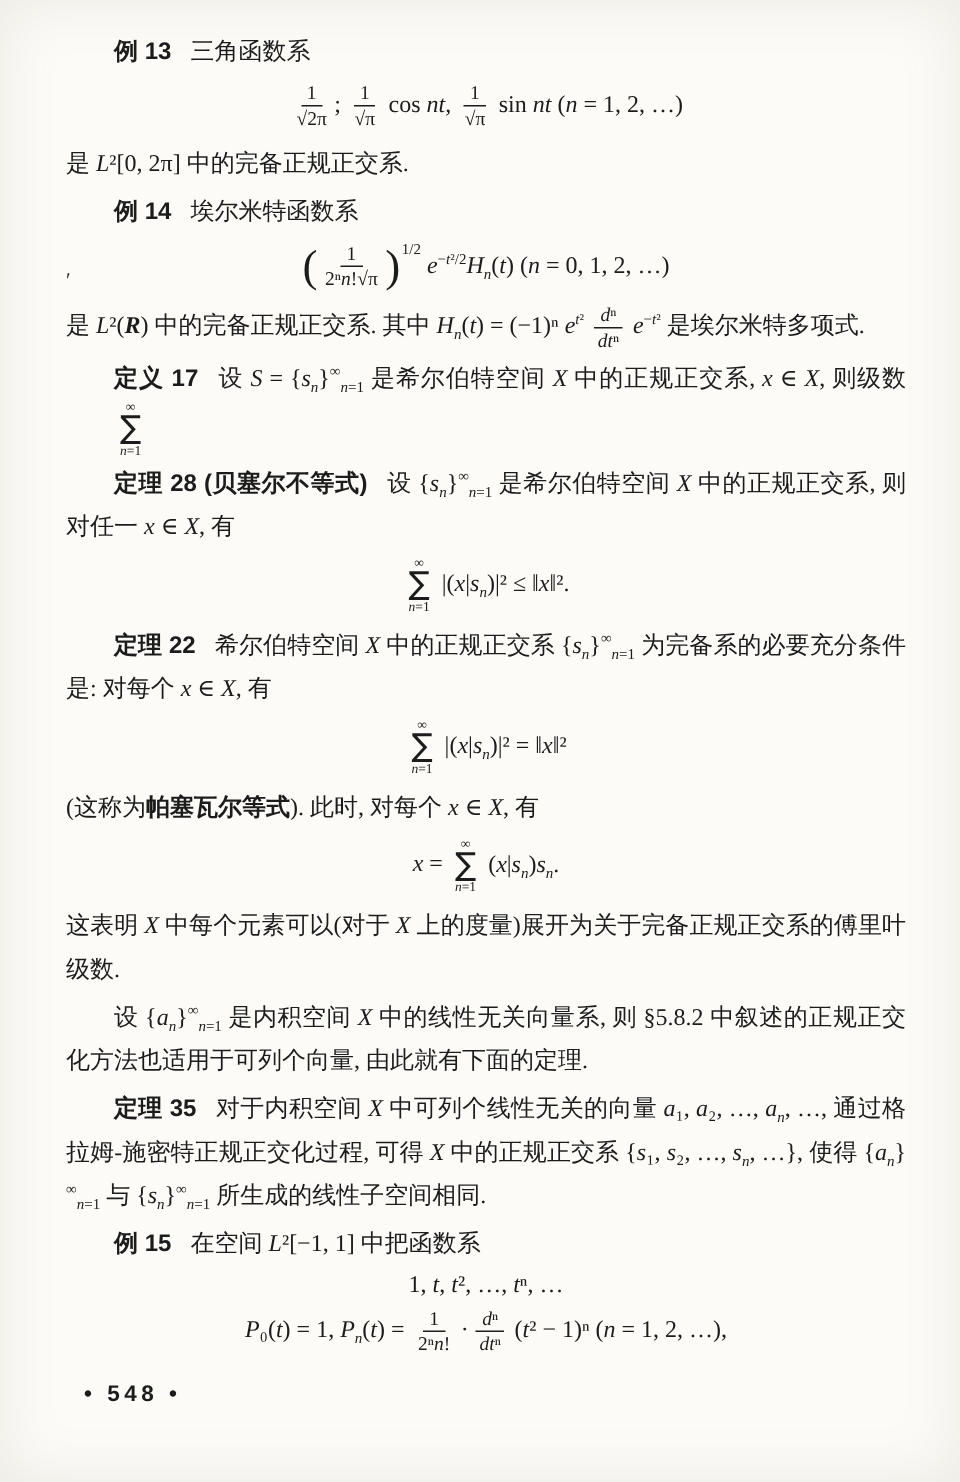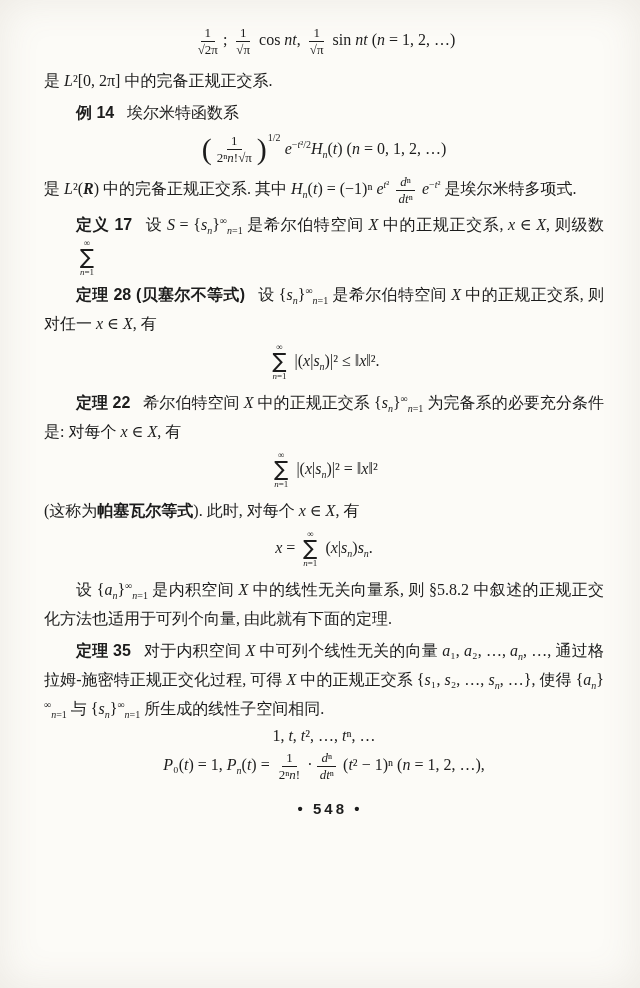--- a/index.html
+++ b/index.html
@@ -39,30 +39,32 @@
   .sum .sg{font-size:21px;line-height:.95;font-family:"DejaVu Sans",sans-serif;}
   .sum .st,.sum .sb{letter-spacing:0;}
   
   .bp{font-size:30px;font-weight:400;vertical-align:-5px;line-height:1;}
   .bpexp{font-size:10px;vertical-align:13px;margin-left:1px;}
   .dot{margin:0 2px;}
   .artifact{position:absolute;left:44px;top:180px;font-size:14px;color:#2a2a2a;}
   .pageno{
     margin:16px 0 0 12px;font-weight:700;font-size:15px;letter-spacing:3px;
     font-family:"Liberation Sans","DejaVu Sans",sans-serif;
-    text-align:center;
   }
 </style>
 </head>
 <body>
 
 <div class="page" style="background: rgb(252, 251, 247); color: rgb(28, 28, 28);">
   <span class="artifact">′</span>
   <div class="content">
 
+    <p class="para ind">
+      <span class="head">例 13</span><span>三角函数系</span>
+    </p>
 
     <div class="formula">
       <span class="frac">
           <span class="fn">1</span>
           <span class="fd">√2π</span>
         </span><span>;</span>
       <span class="frac">
           <span class="fn">1</span>
           <span class="fd">√π</span>
         </span>
@@ -130,27 +132,31 @@
     <p class="para"><span>(这称为<b>帕塞瓦尔等式</b>). 此时, 对每个 <i>x</i> ∈ <i>X</i>, 有</span></p>
 
     <div class="formula">
       <span><i>x</i> = </span><span class="sum">
           <span class="st">∞</span>
           <span class="sg">∑</span>
           <span class="sb"><i>n</i>=1</span>
         </span><span> (<i>x</i>|<i>s</i><sub><i>n</i></sub>)<i>s</i><sub><i>n</i></sub>.</span>
     </div>
 
+    <p class="para"><span>这表明 <i>X</i> 中每个元素可以(对于 <i>X</i> 上的度量)展开为关于完备正规正交系的傅里叶级数.</span></p>
 
     <p class="para ind"><span>设 {<i>a</i><sub><i>n</i></sub>}<sup>∞</sup><sub><i>n</i>=1</sub> 是内积空间 <i>X</i> 中的线性无关向量系, 则 §5.8.2 中叙述的正规正交化方法也适用于可列个向量, 由此就有下面的定理.</span></p>
 
     <p class="para ind">
       <span class="head">定理 35</span><span>对于内积空间 <i>X</i> 中可列个线性无关的向量 <i>a</i>₁, <i>a</i>₂, …, <i>a</i><sub><i>n</i></sub>, …, 通过格拉姆-施密特正规正交化过程, 可得 <i>X</i> 中的正规正交系 {<i>s</i>₁, <i>s</i>₂, …, <i>s</i><sub><i>n</i></sub>, …}, 使得 {<i>a</i><sub><i>n</i></sub>}<sup>∞</sup><sub><i>n</i>=1</sub> 与 {<i>s</i><sub><i>n</i></sub>}<sup>∞</sup><sub><i>n</i>=1</sub> 所生成的线性子空间相同.</span>
     </p>
 
+    <p class="para ind">
+      <span class="head">例 15</span><span>在空间 <i>L</i>²[−1, 1] 中把函数系</span>
+    </p>
 
     <div class="formula plain"><span>1, <i>t</i>, <i>t</i>², …, <i>t</i>ⁿ, …</span></div>
 
 
     <div class="formula">
       <span><i>P</i>₀(<i>t</i>) = 1,  <i>P</i><sub><i>n</i></sub>(<i>t</i>) = </span><span class="frac">
           <span class="fn">1</span>
           <span class="fd">2ⁿ<i>n</i>!</span>
         </span><span class="dot">·</span><span class="frac">
           <span class="fn"><i>d</i>ⁿ</span>

